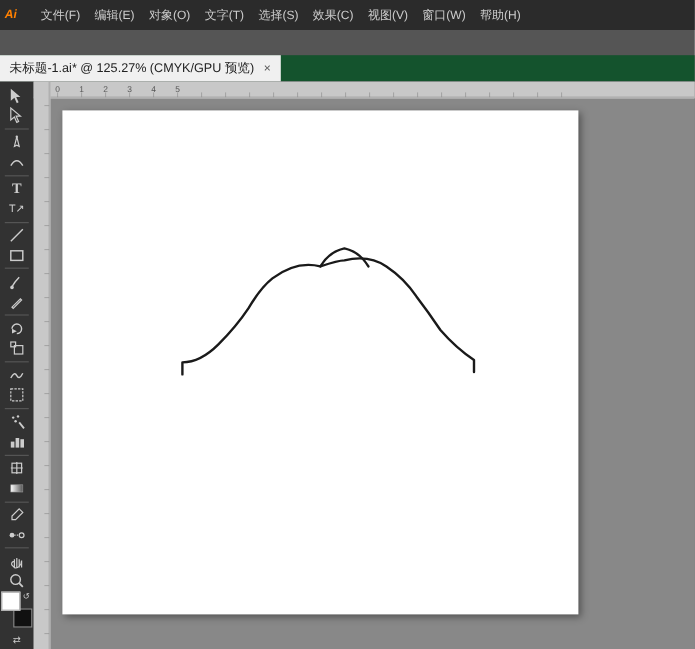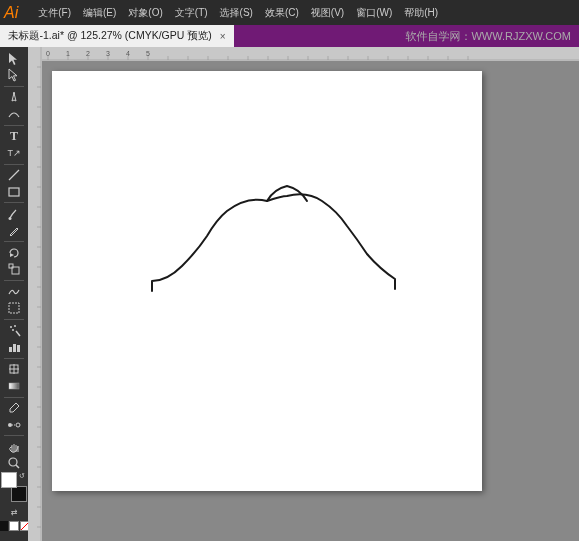--- a/index.html
+++ b/index.html
@@ -17,41 +17,42 @@
       width: 100%;
       height: 25px;
       background: #2b2b2b;
       display: flex;
       align-items: center;
       padding: 0 4px;
       gap: 0;
     }
     #ai-logo {
       color: #ff8000;
-      font-weight: normal;
-      font-size: 16px;
+      font-weight: bold;
+      font-size: 10px;
       font-style: italic;
       margin-right: 8px;
       line-height: 1;
     }
     .menu-item {
       color: #ccc;
       font-size: 10px;
       padding: 2px 6px;
       cursor: pointer;
       white-space: nowrap;
     }
 
     
     #tab-bar {
       width: 100%;
       height: 22px;
-      background: #701a75;
+      background: #14532d;
       display: flex;
       align-items: stretch;
+      margin-top: 21px;
     }
     #active-tab {
       background: #f0f0f0;
       color: #222;
       font-size: 11px;
       display: flex;
       align-items: center;
       padding: 0 8px;
       gap: 4px;
       min-width: 160px;
@@ -209,21 +210,20 @@
   <span class="menu-item">视图(V)</span>
   <span class="menu-item">窗口(W)</span>
   <span class="menu-item">帮助(H)</span>
 </div>
 
 <div id="tab-bar">
   <div id="active-tab">
     <span style="font-size:10.5px;">未标题-1.ai* @ 125.27%  (CMYK/GPU 预览)</span>
     <span class="tab-close">×</span>
   </div>
-  <div id="site-label">软件自学网：WWW.RJZXW.COM</div>
 </div>
 
 <div id="main-area">
 
   <div id="toolbar">
 
     <button class="tool-btn" title="Selection">
       <svg viewBox="0 0 14 14">
           <polygon points="2,1 2,11 5,8.5 7,13 8.5,12.3 6.5,7.8 10,7.8" fill="#ccc" stroke="none"></polygon>
         </svg>

